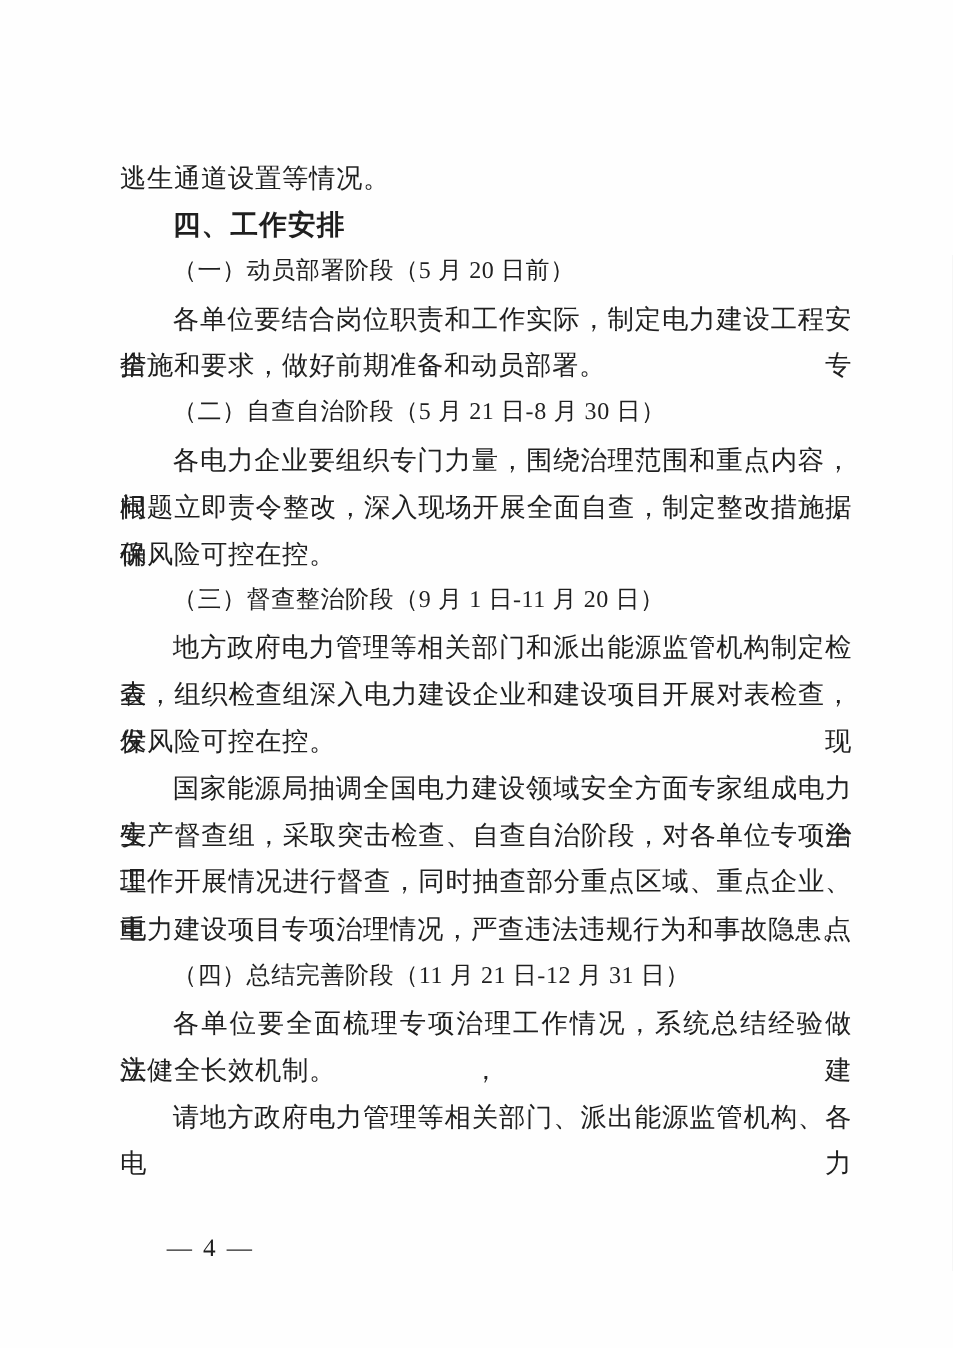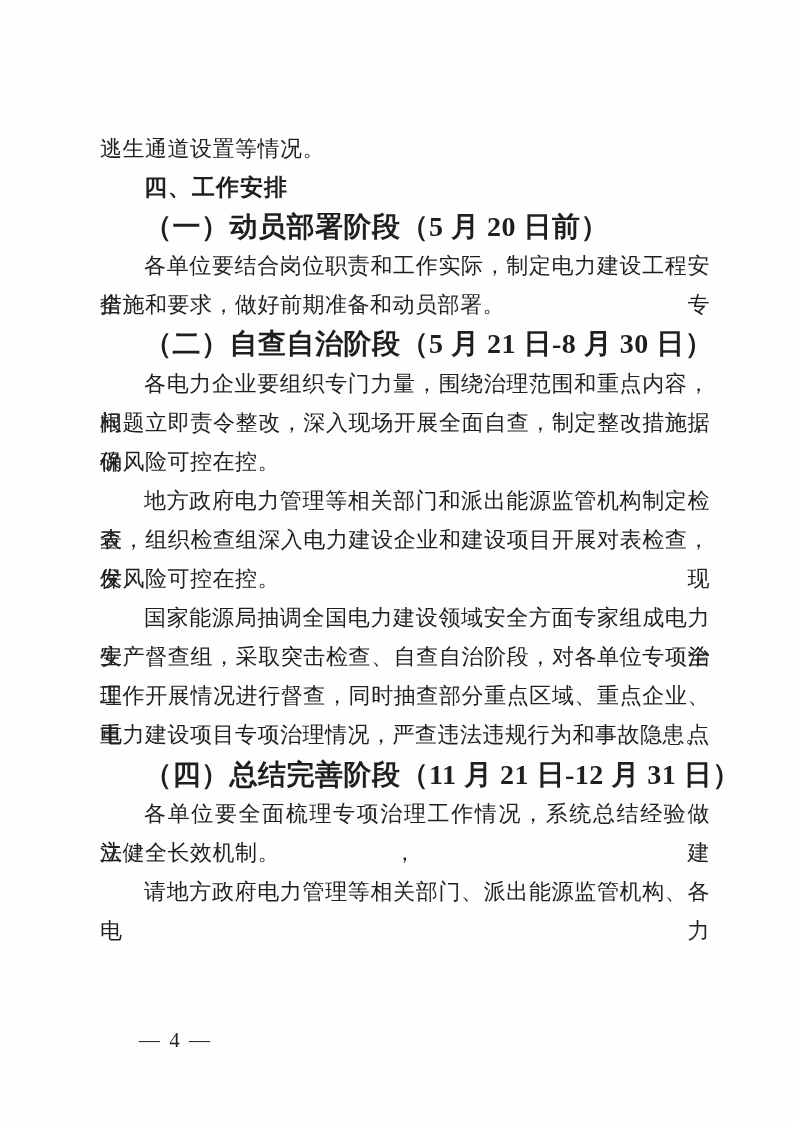--- a/index.html
+++ b/index.html
@@ -40,22 +40,22 @@
   .ind {
     text-indent: 44px;
   }
   .h1 {
     font-family: Liberation Sans, sans-serif;
     font-weight: 700;
     font-size: 23px;
     letter-spacing: 1px;
   }
   .h2 {
-    font-weight: 700;
-    font-size: 28px;
+    font-weight: 400;
+    font-size: 20px;
     letter-spacing: 0.5px;
   }
   .footer {
     position: absolute;
     left: 139px;
     top: 1026px;
     font-size: 21px;
     line-height: 28px;
     letter-spacing: 2px;
     color: #1f1f1f;
@@ -68,20 +68,21 @@
   <div class="content">
     <div class="line">逃生通道设置等情况。</div>
     <div class="line h1 ind">四、工作安排</div>
     <div class="line h2 ind">（一）动员部署阶段（5 月 20 日前）</div>
     <div class="line ind fill">各单位要结合岗位职责和工作实际，制定电力建设工程安全专</div>
     <div class="line">措施和要求，做好前期准备和动员部署。</div>
     <div class="line h2 ind">（二）自查自治阶段（5 月 21 日-8 月 30 日）</div>
     <div class="line ind fill">各电力企业要组织专门力量，围绕治理范围和重点内容，根据</div>
     <div class="line fill">问题立即责令整改，深入现场开展全面自查，制定整改措施，确</div>
     <div class="line">保风险可控在控。</div>
+    <div class="line h2 ind">（三）督查整治阶段（9 月 1 日-11 月 20 日）</div>
     <div class="line ind fill">地方政府电力管理等相关部门和派出能源监管机构制定检查</div>
     <div class="line fill">表，组织检查组深入电力建设企业和建设项目开展对表检查，发现</div>
     <div class="line">保风险可控在控。</div>
     <div class="line ind fill">国家能源局抽调全国电力建设领域安全方面专家组成电力安全</div>
     <div class="line fill">生产督查组，采取突击检查、自查自治阶段，对各单位专项治理</div>
     <div class="line fill">工作开展情况进行督查，同时抽查部分重点区域、重点企业、重点</div>
     <div class="line">电力建设项目专项治理情况，严查违法违规行为和事故隐患。</div>
     <div class="line h2 ind">（四）总结完善阶段（11 月 21 日-12 月 31 日）</div>
     <div class="line ind fill">各单位要全面梳理专项治理工作情况，系统总结经验做法，建</div>
     <div class="line">立健全长效机制。</div>

